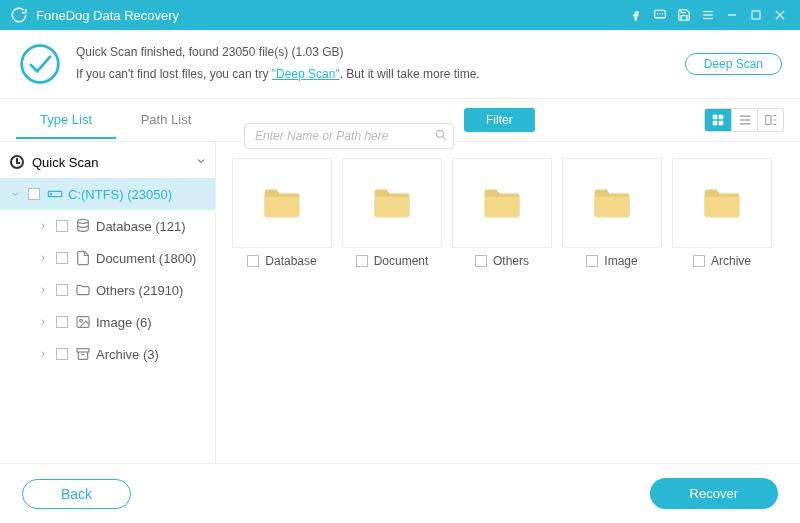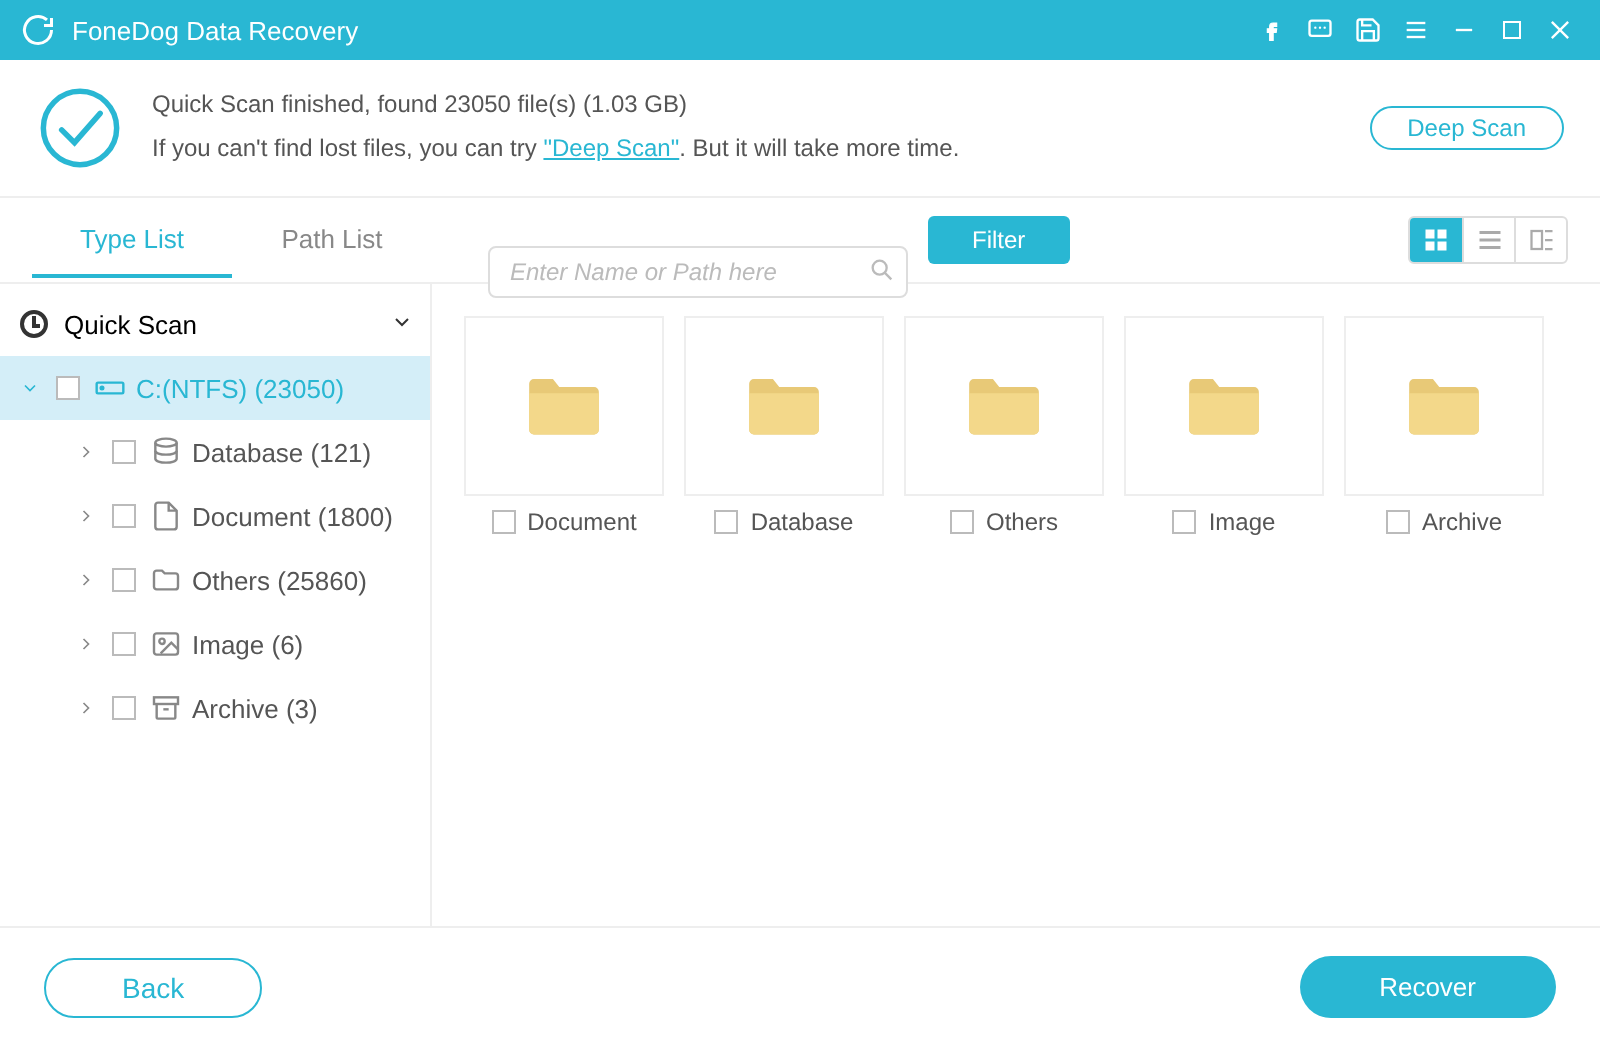--- a/index.html
+++ b/index.html
@@ -251,21 +251,21 @@
           <svg width="10" height="10" viewBox="0 0 24 24" fill="none" stroke="#888" stroke-width="2">
             <polyline points="9 6 15 12 9 18"></polyline>
           </svg>
         </span>
       <span class="cb"></span>
       <span class="ico">
           <svg width="16" height="16" viewBox="0 0 24 24" fill="none" stroke="#888" stroke-width="1.8">
             <path d="M3 7a2 2 0 0 1 2-2h4l2 2h8a2 2 0 0 1 2 2v8a2 2 0 0 1-2 2H5a2 2 0 0 1-2-2z"></path>
           </svg>
         </span>
-      <span class="lbl">Others (25860)</span>
+      <span class="lbl">Others (21910)</span>
     </div>
 
     <div class="tree-row lvl2">
       <span class="chev">
           <svg width="10" height="10" viewBox="0 0 24 24" fill="none" stroke="#888" stroke-width="2">
             <polyline points="9 6 15 12 9 18"></polyline>
           </svg>
         </span>
       <span class="cb"></span>
       <span class="ico">
@@ -299,33 +299,33 @@
   <div class="content" id="content-grid">
       <div class="folder-item">
         <div class="folder-icon-wrap">
           <svg class="folder-svg" viewBox="0 0 48 40">
             <path fill="#e8c977" d="M2 6a3 3 0 0 1 3-3h12l4 5h22a3 3 0 0 1 3 3v24a3 3 0 0 1-3 3H5a3 3 0 0 1-3-3z"></path>
             <path fill="#f3d88a" d="M2 12h44v23a3 3 0 0 1-3 3H5a3 3 0 0 1-3-3z"></path>
           </svg>
         </div>
         <div class="folder-label-row">
           <span class="cb"></span>
+          <span>Database</span>
+        </div>
+      </div>
+      <div class="folder-item">
+        <div class="folder-icon-wrap">
+          <svg class="folder-svg" viewBox="0 0 48 40">
+            <path fill="#e8c977" d="M2 6a3 3 0 0 1 3-3h12l4 5h22a3 3 0 0 1 3 3v24a3 3 0 0 1-3 3H5a3 3 0 0 1-3-3z"></path>
+            <path fill="#f3d88a" d="M2 12h44v23a3 3 0 0 1-3 3H5a3 3 0 0 1-3-3z"></path>
+          </svg>
+        </div>
+        <div class="folder-label-row">
+          <span class="cb"></span>
           <span>Document</span>
-        </div>
-      </div>
-      <div class="folder-item">
-        <div class="folder-icon-wrap">
-          <svg class="folder-svg" viewBox="0 0 48 40">
-            <path fill="#e8c977" d="M2 6a3 3 0 0 1 3-3h12l4 5h22a3 3 0 0 1 3 3v24a3 3 0 0 1-3 3H5a3 3 0 0 1-3-3z"></path>
-            <path fill="#f3d88a" d="M2 12h44v23a3 3 0 0 1-3 3H5a3 3 0 0 1-3-3z"></path>
-          </svg>
-        </div>
-        <div class="folder-label-row">
-          <span class="cb"></span>
-          <span>Database</span>
         </div>
       </div>
       <div class="folder-item">
         <div class="folder-icon-wrap">
           <svg class="folder-svg" viewBox="0 0 48 40">
             <path fill="#e8c977" d="M2 6a3 3 0 0 1 3-3h12l4 5h22a3 3 0 0 1 3 3v24a3 3 0 0 1-3 3H5a3 3 0 0 1-3-3z"></path>
             <path fill="#f3d88a" d="M2 12h44v23a3 3 0 0 1-3 3H5a3 3 0 0 1-3-3z"></path>
           </svg>
         </div>
         <div class="folder-label-row">

